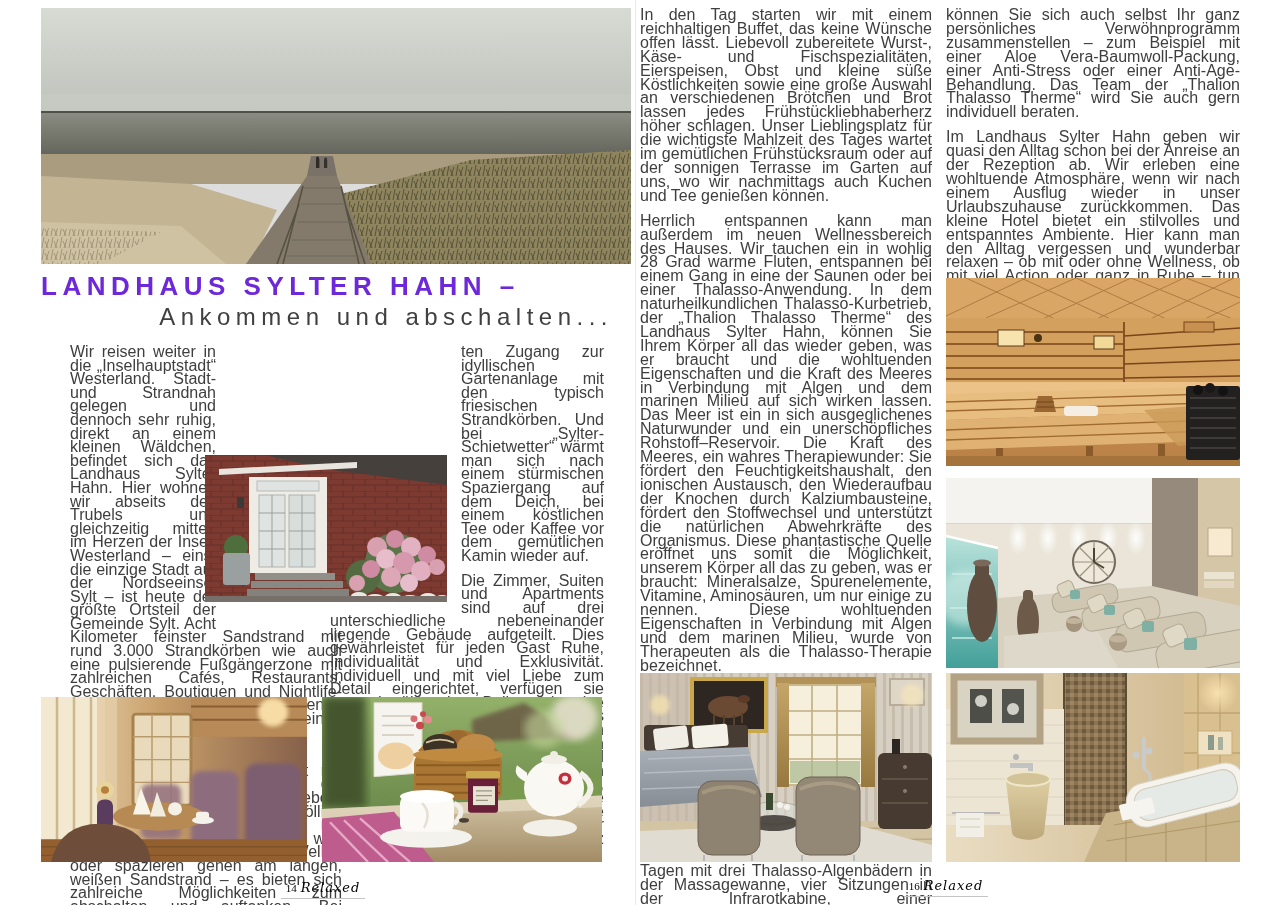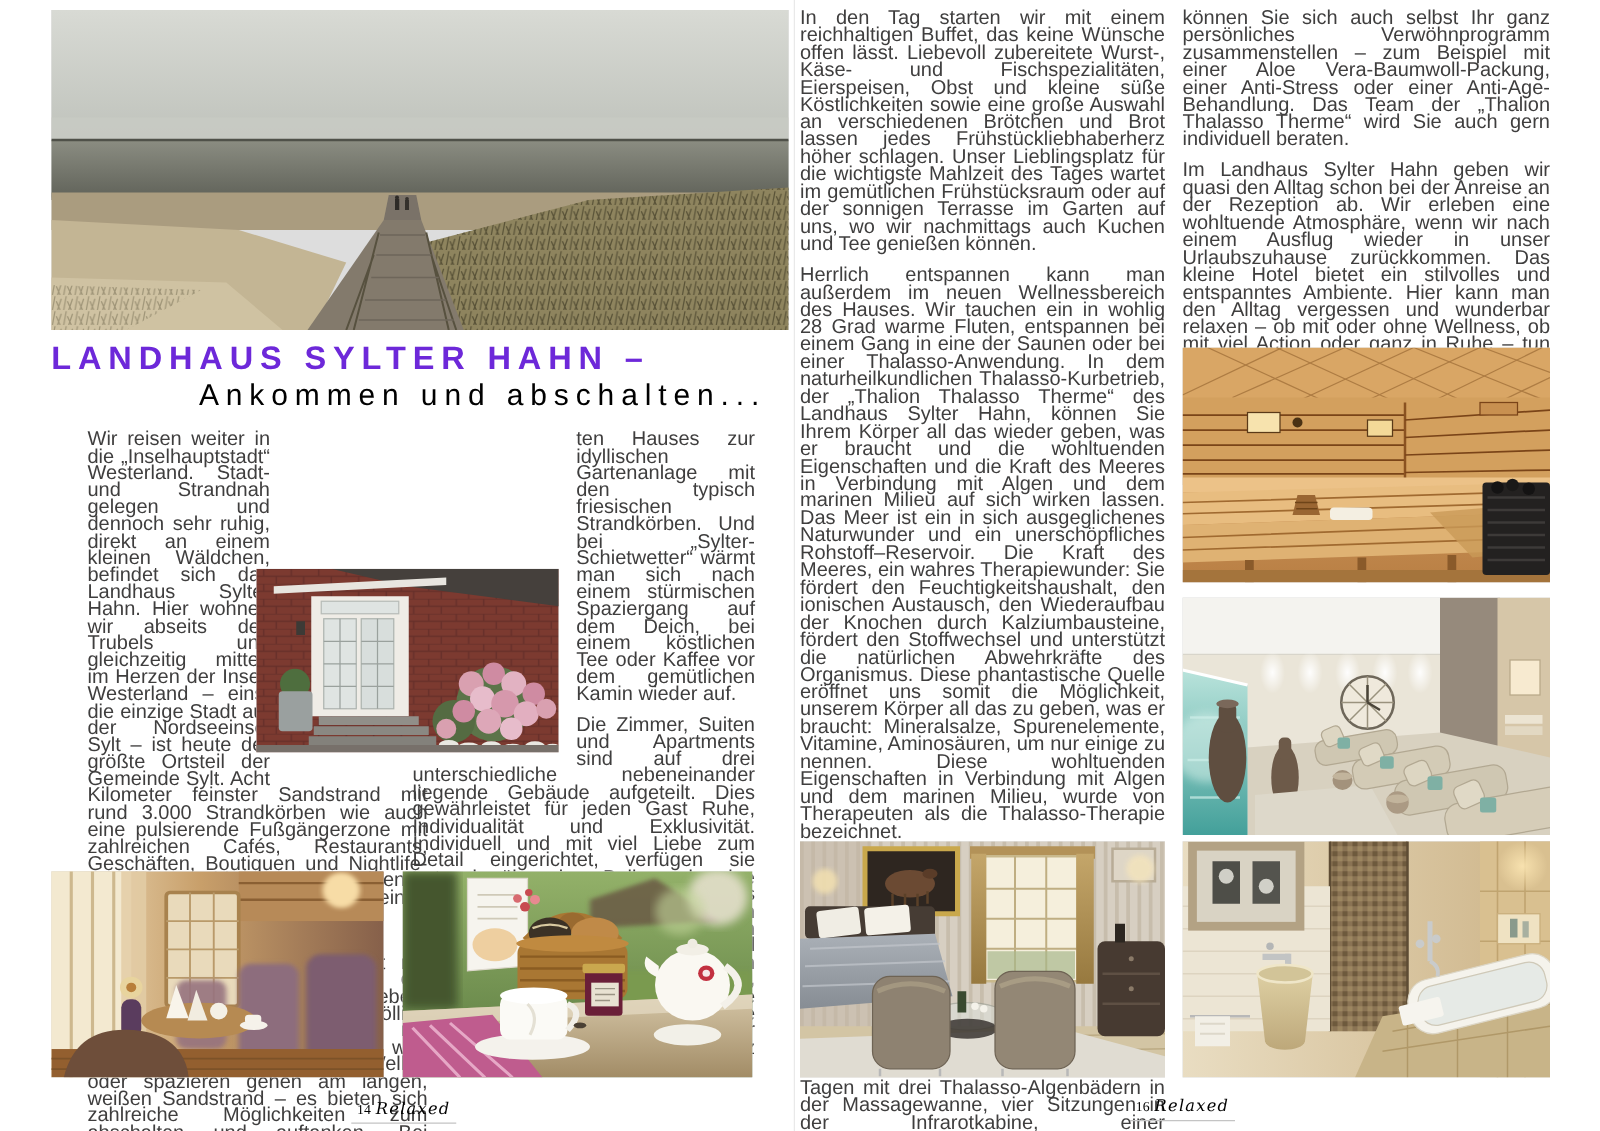--- a/index.html
+++ b/index.html
@@ -19,21 +19,21 @@
   .ph-sauna      { left:946px; top:278px; width:294px; height:188px; }
   .ph-pool       { left:946px; top:478px; width:294px; height:190px; }
   .ph-room       { left:640px; top:673px; width:292px; height:189px; }
   .ph-bath       { left:946px; top:673px; width:294px; height:189px; }
 
   
   .headline { position:absolute; left:41px; top:271px; width:572px; }
   .headline h1 { font-size:26px; font-weight:bold; letter-spacing:5.5px;
                  color:#6d28d9; line-height:30px; white-space:nowrap; }
   .headline h2 { font-size:24px; font-weight:normal; letter-spacing:5.5px;
-                 color:#000000; line-height:28px; text-align:right; margin-top:2px; }
+                 color:#404040; line-height:28px; text-align:right; margin-top:2px; }
 
   
   .col { position:absolute; font-size:16px; line-height:13.6px; color:#3f3e3e;
          text-align:justify; }
   .col p { margin:0 0 11px 0; }
   .col-a { left:55px;  top:345px; width:272px;margin-left:15px; }
   .col-b { left:330px; top:345px; width:274px; }
   .col-c { left:640px; top:8px;   width:292px; line-height:13.9px; }
   .col-d { left:946px; top:8px;   width:294px; line-height:13.9px; }
   .wrap-r { float:right; width:118px; height:152px; margin-top:123px; margin-left:8px; }
@@ -170,21 +170,21 @@
     </header>
 
     <div class="col col-a">
       <div class="wrap-r"></div>
       <p>Wir reisen weiter in die „Inselhauptstadt“ Westerland. Stadt- und  Strandnah gelegen und dennoch sehr ruhig, direkt an einem kleinen Wäldchen, befindet sich das Landhaus Sylter Hahn. Hier wohnen wir abseits des Trubels und gleichzeitig mitten im Herzen der Insel. Westerland – einst die einzige Stadt auf der Nordseeinsel Sylt – ist heute der größte Ortsteil der Gemeinde Sylt. Acht Kilometer feinster Sandstrand mit rund 3.000 Strandkörben wie auch eine pulsierende Fußgängerzone mit zahlreichen Cafés, Restaurants, Geschäften, Boutiquen und Nightlife-Angeboten bieten hervorragende Möglichkeiten, um einen abwechslungsreichen Urlaub zu erleben.</p>
       <p>Unaufdringlicher Luxus gepaart mit familiärer Gemütlichkeit lautet die Philosophie unseres Gastgebers Frank Milewski. Ob völlige Entspannung im Strandkorb mit einem guten Buch - ob Surfen weit draußen in der Freiheit der Wellen oder spazieren gehen am langen, weißen Sandstrand – es bieten sich zahlreiche Möglichkeiten zum abschalten und auftanken. Bei schönem Wetter hat man den ganzen Tag direk-</p>
     </div>
 
     <div class="col col-b">
       <div class="wrap-l"></div>
-      <p>ten Hauses zur idyllischen Gartenanlage mit den typisch friesischen Strandkörben. Und bei „Sylter-Schietwetter“ wärmt man sich nach einem stürmischen Spaziergang auf dem Deich, bei einem köstlichen Tee oder Kaffee vor dem gemütlichen Kamin wieder auf.</p>
+      <p>ten Zugang zur idyllischen Gartenanlage mit den typisch friesischen Strandkörben. Und bei „Sylter-Schietwetter“ wärmt man sich nach einem stürmischen Spaziergang auf dem Deich, bei einem köstlichen Tee oder Kaffee vor dem gemütlichen Kamin wieder auf.</p>
       <p>Die Zimmer, Suiten und Apartments sind auf drei unterschiedliche nebeneinander liegende Gebäude aufgeteilt. Dies gewährleistet für jeden Gast Ruhe, Individualität und Exklusivität. Individuell und mit viel Liebe zum Detail eingerichtet, verfügen sie entweder über einen Balkon oder eine Terrasse, auf der man schon morgens die erholsame Nordseeluft erleben kann. Dezente Farbtöne konkurrieren überall mit bunten Highlights und außergewöhnlichen, verspielten Details. Moderne Marmorbäder, hochwertige Stoffe und exklusive Accessoires tun ihr übriges. Einige Suiten und Apartments verfügen sogar über einen eigenen Kamin für ganz besondere Urlaubsmomente.</p>
     </div>
 
     <figure class="ph-house">
       <svg viewBox="0 0 242 147" preserveAspectRatio="none">
         <rect width="242" height="147" fill="url(#brickP)"></rect>
         <polygon points="60,0 242,0 242,30 120,14" fill="#45403c"></polygon>
         <polygon points="14,14 152,7 152,13 14,20" fill="#e8e5df"></polygon>
         <rect x="44" y="22" width="78" height="96" fill="#efece6"></rect>
         <rect x="52" y="26" width="62" height="10" fill="#dfe4e2" stroke="#b7bcb8"></rect>

